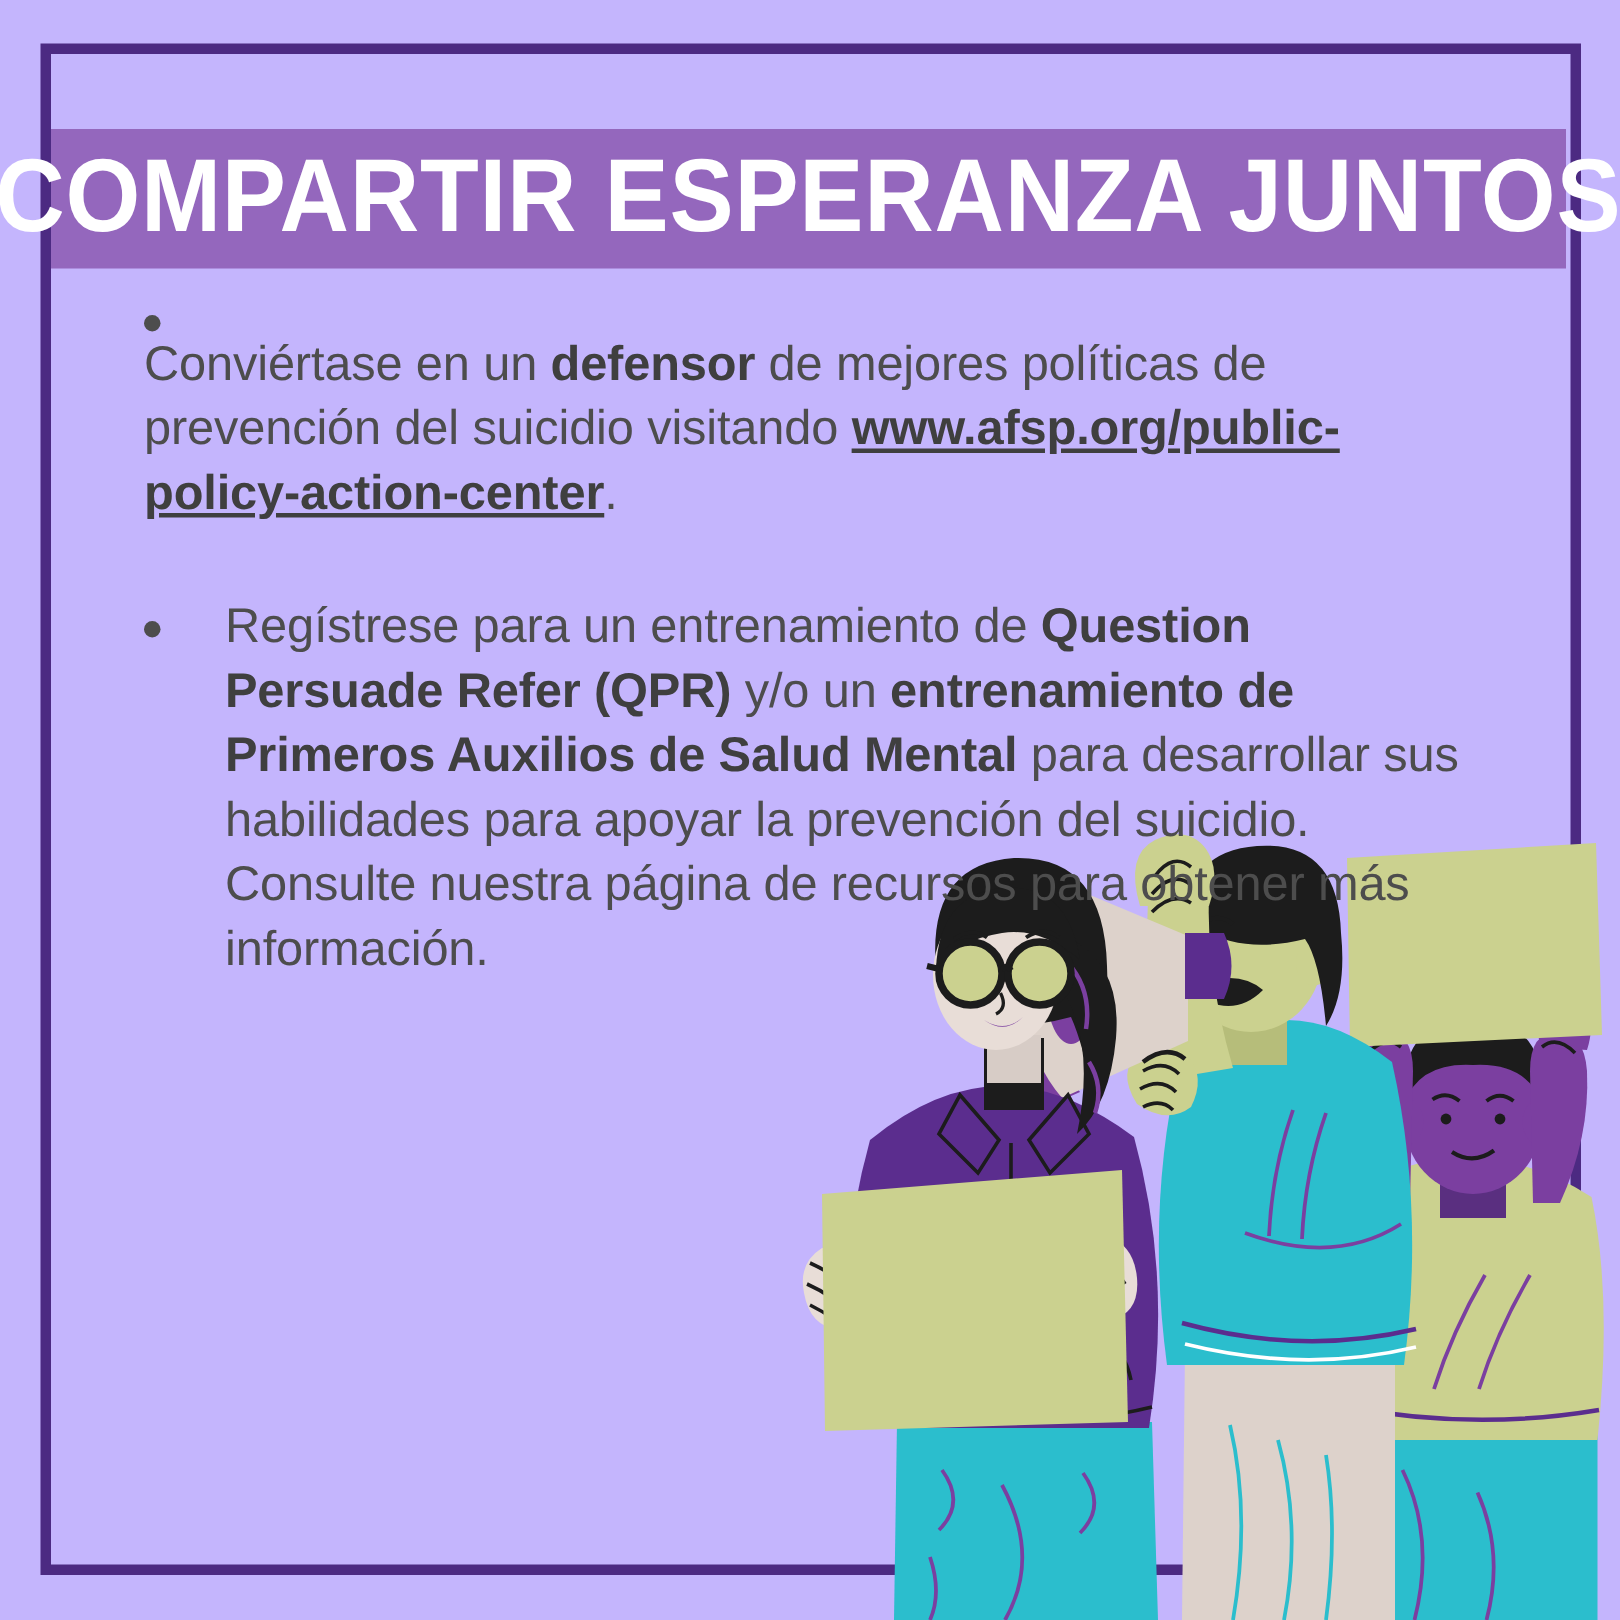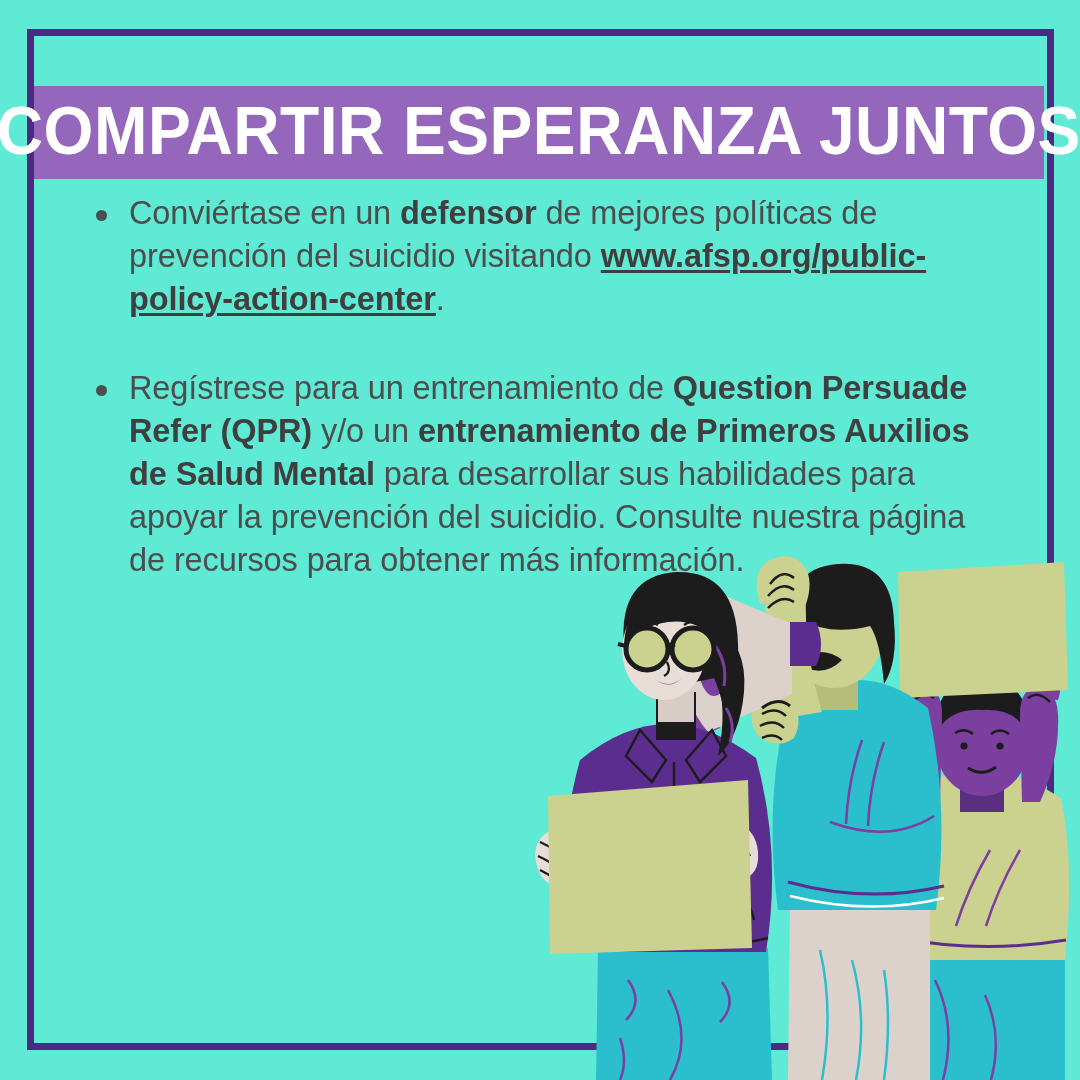--- a/index.html
+++ b/index.html
@@ -9,21 +9,21 @@
     background:#e6fcfa;
     font-family:"Liberation Sans", sans-serif;
     overflow:hidden;
     position:relative;
   }
 
   
   #poster{
     position:absolute;inset:0;
     width:1080px;height:1080px;
-    background:#5eead4;
+    background:#c4b5fd;
     overflow:hidden;
   }
   #frame-border{
     position:absolute;
     left:27px;top:29px;
     width:1027px;height:1021px;
     border:7px solid #4c2a82;
     box-sizing:border-box;
     pointer-events:none;
     z-index:3;
@@ -57,22 +57,22 @@
     position:absolute;
     left:96px;top:192px;
     width:900px;
     z-index:6;
   }
   .bullet-row{
     display:flex;
     align-items:flex-start;
     margin-bottom:46px;
   }
-  .bullet-row.b1{width:880px;}
-  .bullet-row.b2{width:880px;margin-bottom:44px;}
+  .bullet-row.b1{width:880px;flex-direction:column;}
+  .bullet-row.b2{width:880px;margin-bottom:44px;gap:21px;}
   .bullet-row.b3{width:565px;margin-bottom:0;}
   .bullet-dot{
     flex:0 0 auto;
     width:11px;height:11px;
     border-radius:50%;
     background:#4d4d4d;
     margin-top:18px;
     margin-right:22px;
   }
   .bullet-text{

